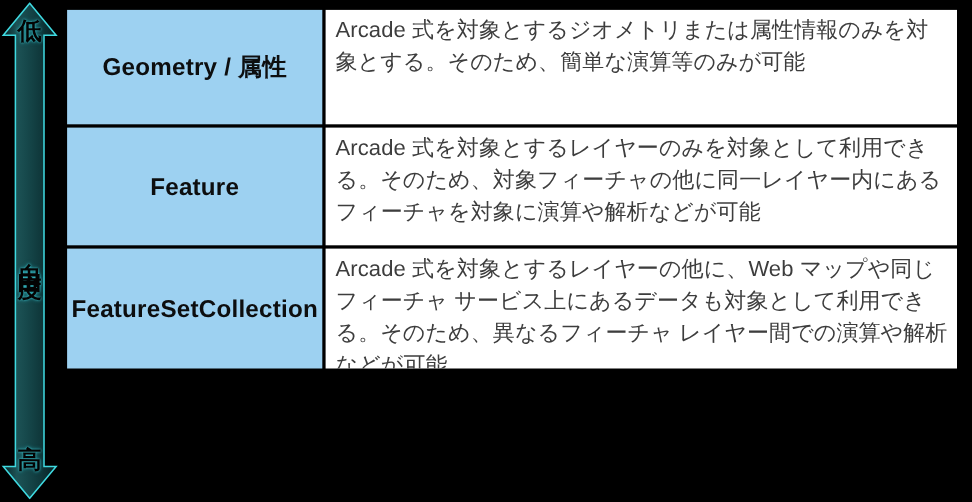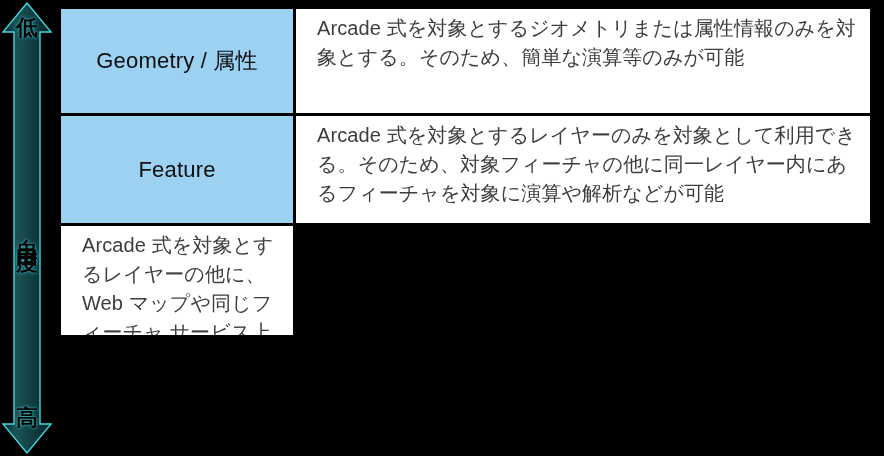--- a/index.html
+++ b/index.html
@@ -23,27 +23,27 @@
   }
 
   
   .freedom-table{
     position:absolute;left:57px;top:5px;width:817px;height:442px;
     background:#000;box-sizing:border-box;padding:4px;
     display:grid;grid-template-columns:232px 574px;grid-template-rows:104px 107px 109px 105px;
     gap:3px;
   }
   .cell-name{
-    background:#9dd1f1;color:#0d0e0f;font-weight:normal;font-size:22px;
+    background:#9dd1f1;color:#0d0e0f;font-weight:bold;font-size:22px;
     display:flex;align-items:center;justify-content:center;text-align:center;
     letter-spacing:.2px;
   }
   .cell-desc{
     background:#ffffff;color:#3d3d3d;font-size:20px;line-height:29px;
-    box-sizing:border-box;padding:5px 8px 0 21px;overflow:hidden;
+    box-sizing:border-box;padding:5px 8px 0 9px;overflow:hidden;
     letter-spacing:.1px;
   }
 </style>
 </head>
 <body>
 
 <div class="canvas">
 
   <div class="arrow-wrap">
     <svg class="arrow-svg" width="54" height="452" viewBox="0 0 54 452">
@@ -65,16 +65,17 @@
 
   <div class="freedom-table">
 
     <div class="cell-name">Geometry / 属性</div>
     <div class="cell-desc">Arcade 式を対象とするジオメトリまたは属性情報のみを対象とする。そのため、簡単な演算等のみが可能</div>
 
     <div class="cell-name">Feature</div>
 
     <div class="cell-desc">Arcade 式を対象とするレイヤーのみを対象として利用できる。そのため、対象フィーチャの他に同一レイヤー内にあるフィーチャを対象に演算や解析などが可能</div>
 
+    <div class="cell-name">FeatureSetCollection</div>
     <div class="cell-desc">Arcade 式を対象とするレイヤーの他に、Web マップや同じフィーチャ サービス上にあるデータも対象として利用できる。そのため、異なるフィーチャ レイヤー間での演算や解析などが可能</div>
 
   </div>
 </div>
 
 </body></html>

